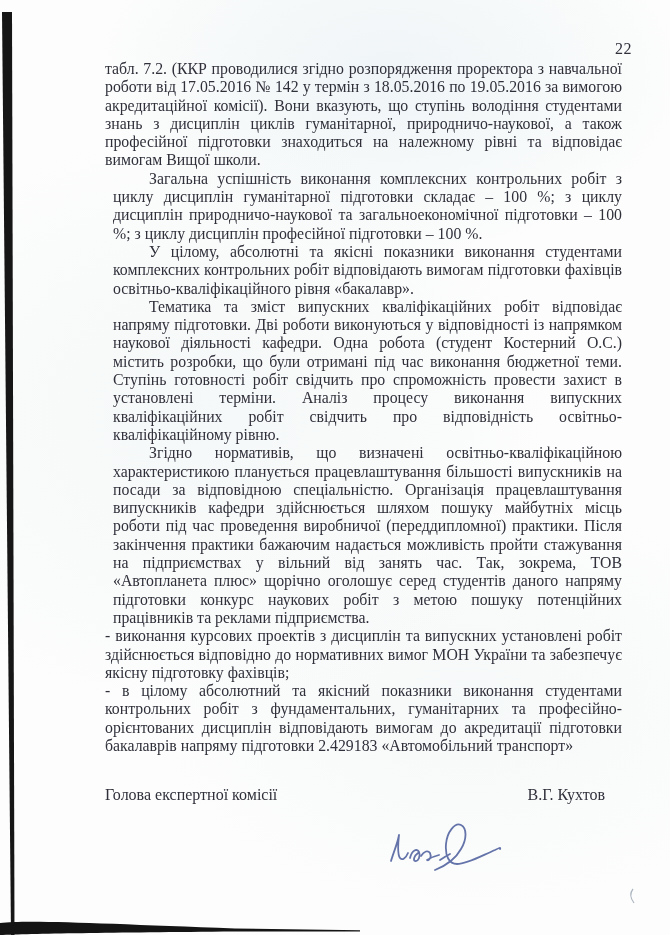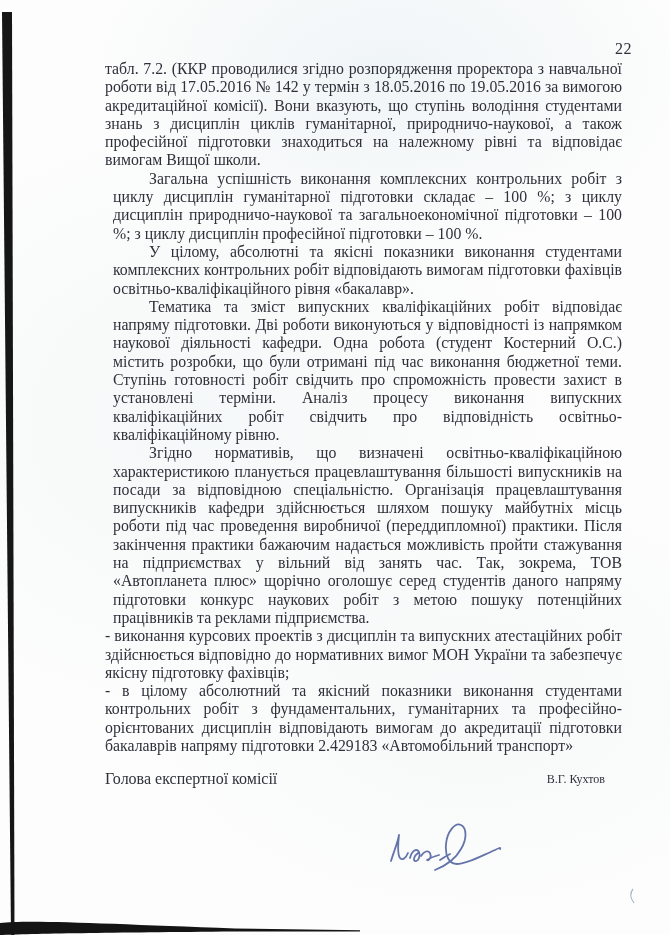--- a/index.html
+++ b/index.html
@@ -39,25 +39,25 @@
     font-weight: bold;
     text-decoration: underline;
     text-indent: 36px;
     letter-spacing: 0.3px;
   }
   .signature-row {
     display: flex;
     justify-content: space-between;
     align-items: flex-start;
     width: 500px;
-    margin-top: 15px;
+    margin-top: 31px;
     text-align: left;
   }
   .signature-role { font-size: 16px; }
-  .signer-name   { font-size: 12px; }
+  .signer-name   { font-size: 16px; }
   .signature-svg {
     position: absolute;
     left: 383px;
     top: 820px;
     width: 140px;
     height: 64px;
   }
   .scan-artifacts {
     position: absolute;
     inset: 0;
@@ -74,21 +74,21 @@
   <div class="page-number">22</div>
 
   <div class="text-block">
     <p>табл. 7.2. (ККР проводилися згідно розпорядження проректора з навчальної роботи від 17.05.2016 № 142  у термін з 18.05.2016 по 19.05.2016 за вимогою акредитаційної комісії).  Вони вказують, що ступінь володіння студентами знань з дисциплін циклів гуманітарної, природничо-наукової, а також професійної підготовки знаходиться на належному рівні та відповідає вимогам Вищої школи.</p>
     <p class="indent">Загальна успішність виконання комплексних контрольних робіт з циклу дисциплін гуманітарної підготовки складає – 100 %; з циклу дисциплін природничо-наукової та загальноекономічної підготовки – 100 %; з циклу дисциплін професійної підготовки – 100 %.</p>
     <p class="indent">У цілому, абсолютні та якісні показники виконання студентами комплексних контрольних робіт відповідають вимогам підготовки фахівців освітньо-кваліфікаційного рівня «бакалавр».</p>
     <p class="indent">Тематика та зміст випускних кваліфікаційних робіт відповідає напряму підготовки. Дві роботи виконуються у відповідності із напрямком наукової діяльності кафедри. Одна робота (студент Костерний О.С.) містить розробки, що були отримані під час виконання бюджетної теми. Ступінь готовності робіт свідчить про спроможність провести захист в установлені терміни. Аналіз процесу виконання випускних кваліфікаційних робіт свідчить про відповідність освітньо-кваліфікаційному рівню.</p>
     <p class="indent">Згідно нормативів, що визначені освітньо-кваліфікаційною характеристикою планується працевлаштування більшості випускників на посади за відповідною спеціальністю. Організація працевлаштування випускників кафедри здійснюється шляхом пошуку майбутніх місць роботи під час проведення виробничої (переддипломної) практики. Після закінчення практики бажаючим надається можливість пройти стажування на підприємствах у вільний від занять час. Так, зокрема, ТОВ «Автопланета плюс» щорічно оголошує серед студентів даного напряму підготовки конкурс наукових робіт з метою пошуку потенційних працівників та реклами підприємства.</p>
 
 
-    <p>- виконання курсових проектів з дисциплін та випускних атестаційних робіт здійснюється відповідно до нормативних вимог МОН України та забезпечує якісну підготовку фахівців;</p>
+    <p>- виконання курсових проектів з дисциплін та випускних установлені робіт здійснюється відповідно до нормативних вимог МОН України та забезпечує якісну підготовку фахівців;</p>
     <p>- в цілому абсолютний та якісний показники виконання студентами контрольних робіт з фундаментальних, гуманітарних та професійно-орієнтованих дисциплін відповідають вимогам до акредитації підготовки бакалаврів напряму підготовки  2.429183 «Автомобільний транспорт»</p>
 
     <div class="signature-row">
       <span class="signature-role">Голова експертної комісії</span>
       <span class="signer-name">В.Г. Кухтов</span>
     </div>
   </div>
 
   <svg class="signature-svg" viewBox="0 0 140 64">
     <g fill="none" stroke="#4a5c9b" stroke-width="1.8" stroke-linecap="round" stroke-linejoin="round" opacity="0.85">

